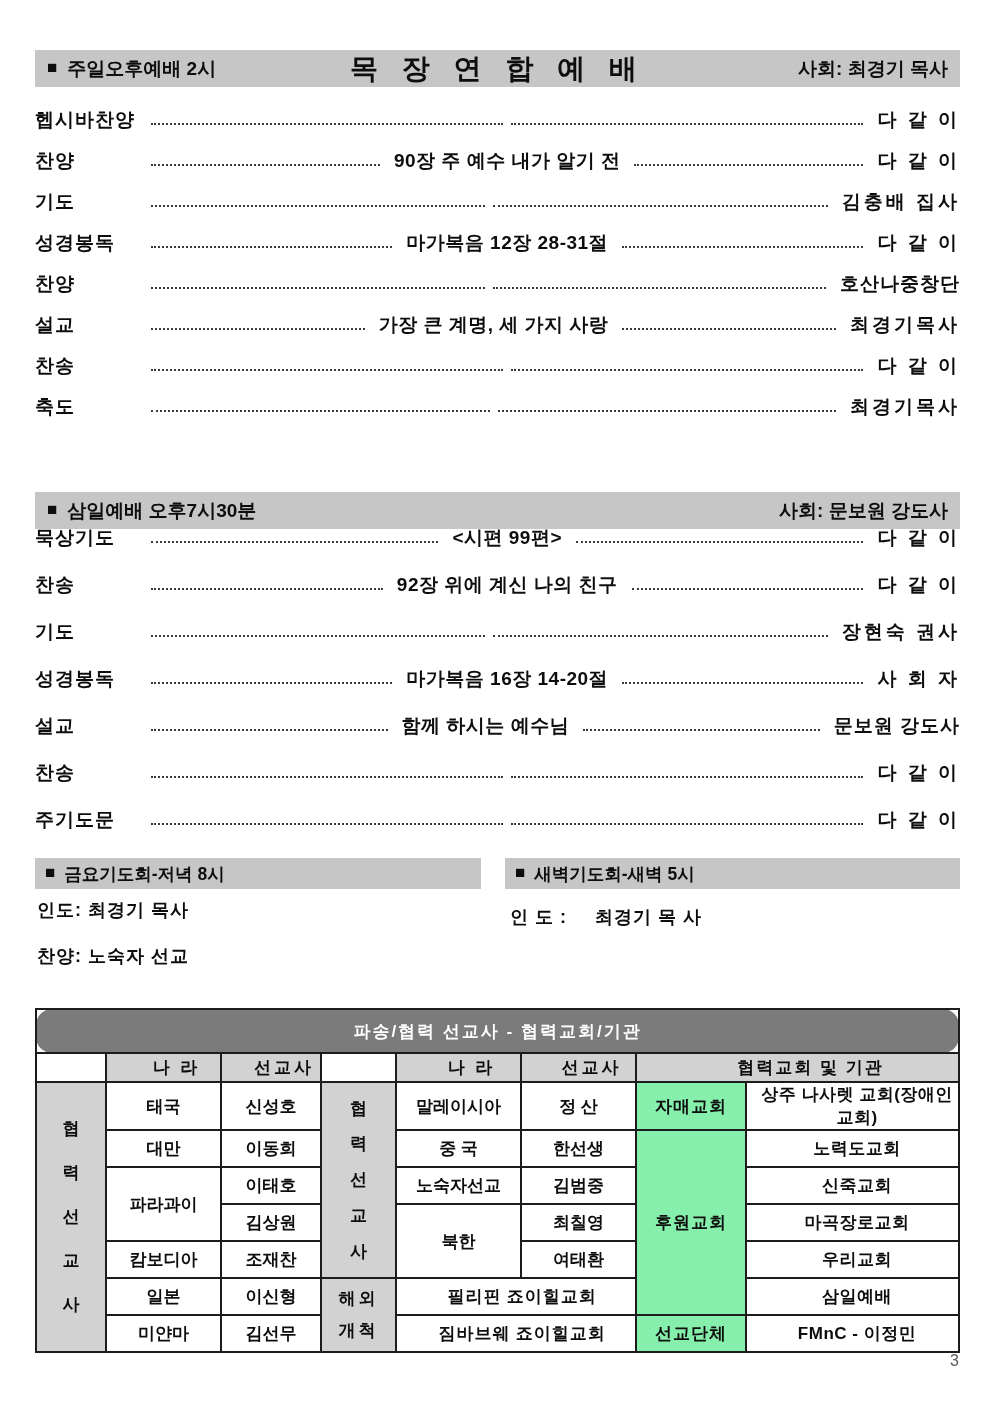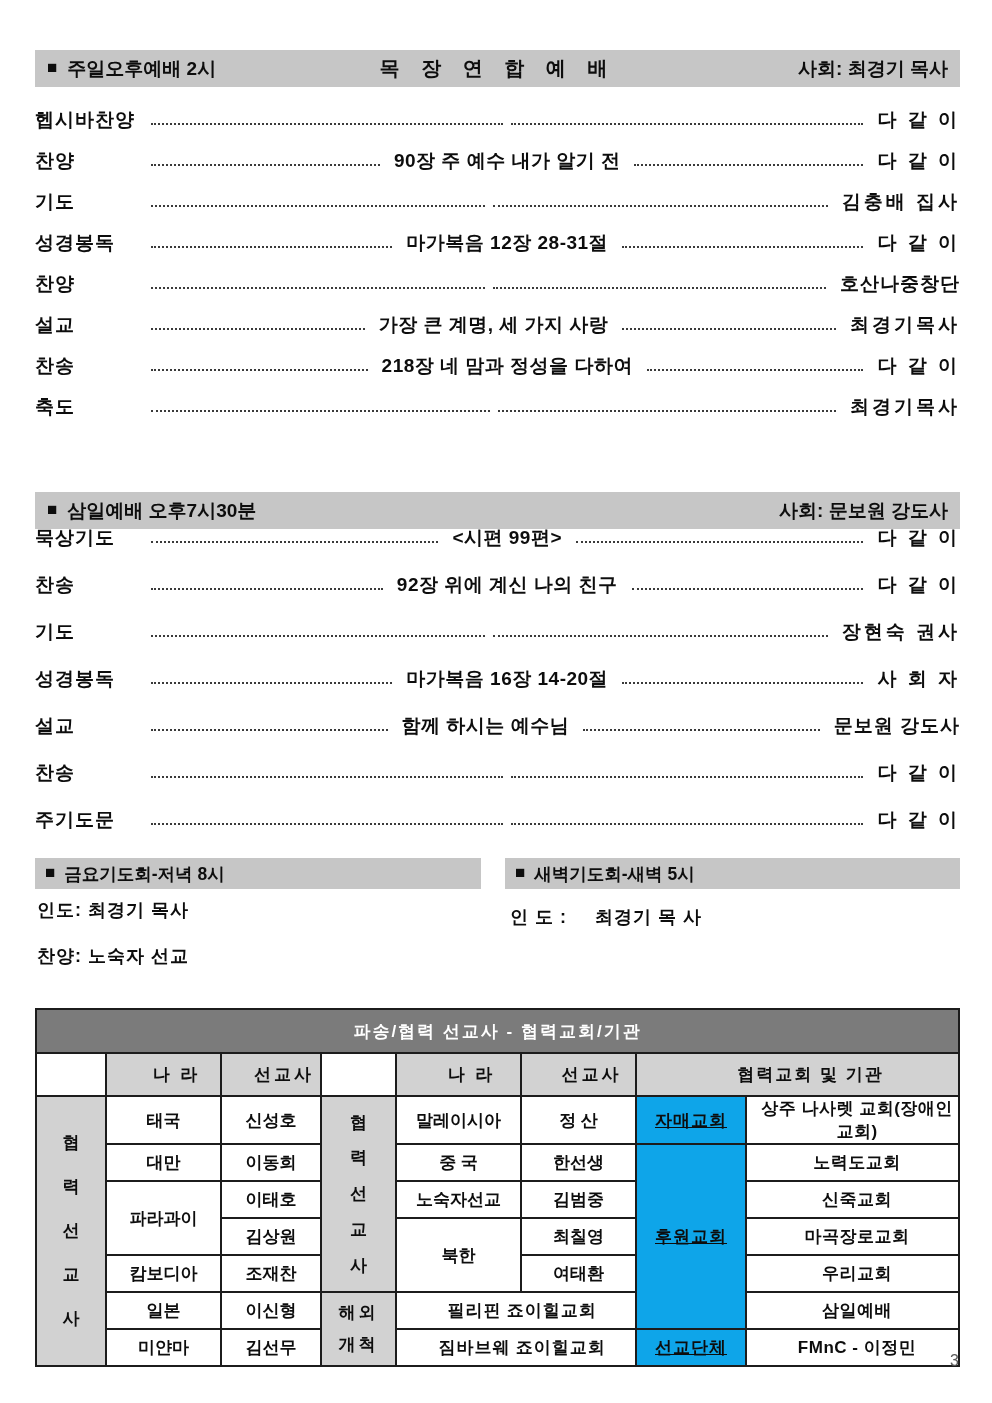--- a/index.html
+++ b/index.html
@@ -14,21 +14,21 @@
   
   .bar {
     background: #c6c6c6; height: 37px;
     display: flex; align-items: center; justify-content: space-between;
     padding: 0 12px; font-size: 19px; position: relative;
   }
   .bar .left-part { display: flex; align-items: center; gap: 10px; }
   .marker { font-size: 17px; line-height: 1; transform: translateY(-1px); }
   .bar-center {
     position: absolute; left: 0; right: 0; text-align: center;
-    font-size: 20px; letter-spacing: 8px; pointer-events: none;
+    font-size: 28px; letter-spacing: 8px; pointer-events: none;
   }
 
   
   .order-list { width: 925px; }
   .order-row { display: flex; align-items: center; height: 41px; font-size: 19px; }
   .order-list.wide .order-row { height: 47px; }
   .order-label {
     width: 112px; flex: 0 0 112px;
     text-align: justify; text-align-last: justify; -moz-text-align-last: justify;
     letter-spacing: 1px;
@@ -45,29 +45,29 @@
   }
   .info-line { font-size: 18px; letter-spacing: 1px; }
   .dawn-flex { display: flex; align-items: center; gap: 28px; }
   .dawn-lines { display: flex; flex-direction: row; gap: 12px; }
 
   
   table.mission { border-collapse: collapse; table-layout: fixed; width: 923px; }
   table.mission td { border: 2px solid #1c1c1c; font-size: 17px; text-align: center; vertical-align: middle; }
   td.title-cell {
     background: #7b7b7b; color: #ffffff; font-size: 27px; letter-spacing: 2px;
-    height: 44px; text-align: center;
-  }
-  td.head { background: #d2d2d2; height: 43px; letter-spacing: 3px; padding-left: 26px; }
+    height: 44px; text-align: center; border-radius: 16px;
+  }
+  td.head { background: #d2d2d2; height: 29px; letter-spacing: 3px; padding-left: 26px; }
   td.corner { background: #ffffff; }
   td.vlabel { background: #d2d2d2; white-space: pre-line; }
   td.vl-left { line-height: 2.6; font-size: 18px; }
   td.vl-mid { line-height: 2.1; font-size: 18px; }
   td.vl-mid2 { line-height: 1.9; font-size: 18px; letter-spacing: 3px; }
-  td.cat { background: #0ea5e9; letter-spacing: 1px; text-decoration: underline; }
+  td.cat { background: #86efac; letter-spacing: 1px; }
   td.partner { text-align: left; padding-left: 9px; letter-spacing: 0.5px; }
   td.wide-cell { text-align: left; padding-left: 12px; letter-spacing: 1px; font-family: Liberation Serif, serif; }
   tr.body-row { height: 37px; }
 
   .page-num { font-size: 16px; color: #5a5a5a; font-weight: normal; }
 </style>
 </head>
 <body>
 
 <div class="abs bar" style="top:50px; left:35px; width:925px;">
@@ -118,21 +118,20 @@
   <div class="order-row">
     <span class="order-label">설교</span>
     <span class="dots"></span>
     <span class="order-center">가장 큰 계명, 세 가지 사랑</span>
     <span class="dots"></span>
     <span class="order-value">최경기목사</span>
   </div>
   <div class="order-row">
     <span class="order-label">찬송</span>
     <span class="dots"></span>
-    <span class="order-center">218장 네 맘과 정성을 다하여</span>
     <span class="dots"></span>
     <span class="order-value">다 같 이</span>
   </div>
   <div class="order-row">
     <span class="order-label">축도</span>
     <span class="dots"></span>
 
     <span class="dots"></span>
     <span class="order-value">최경기목사</span>
   </div>

